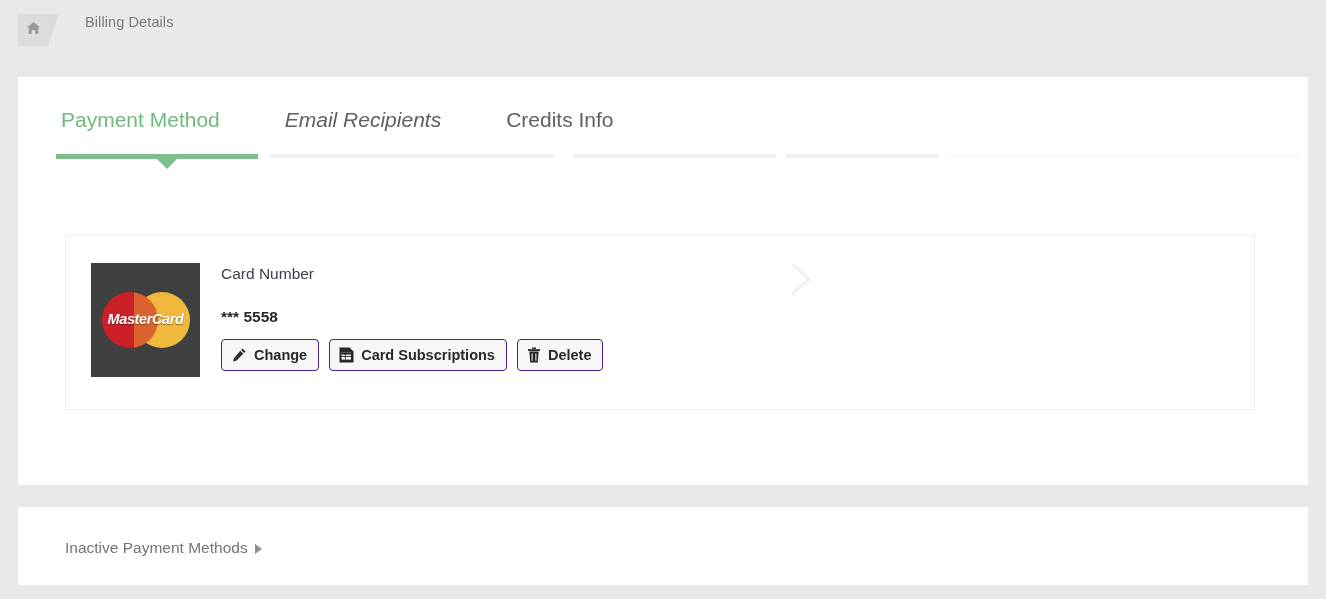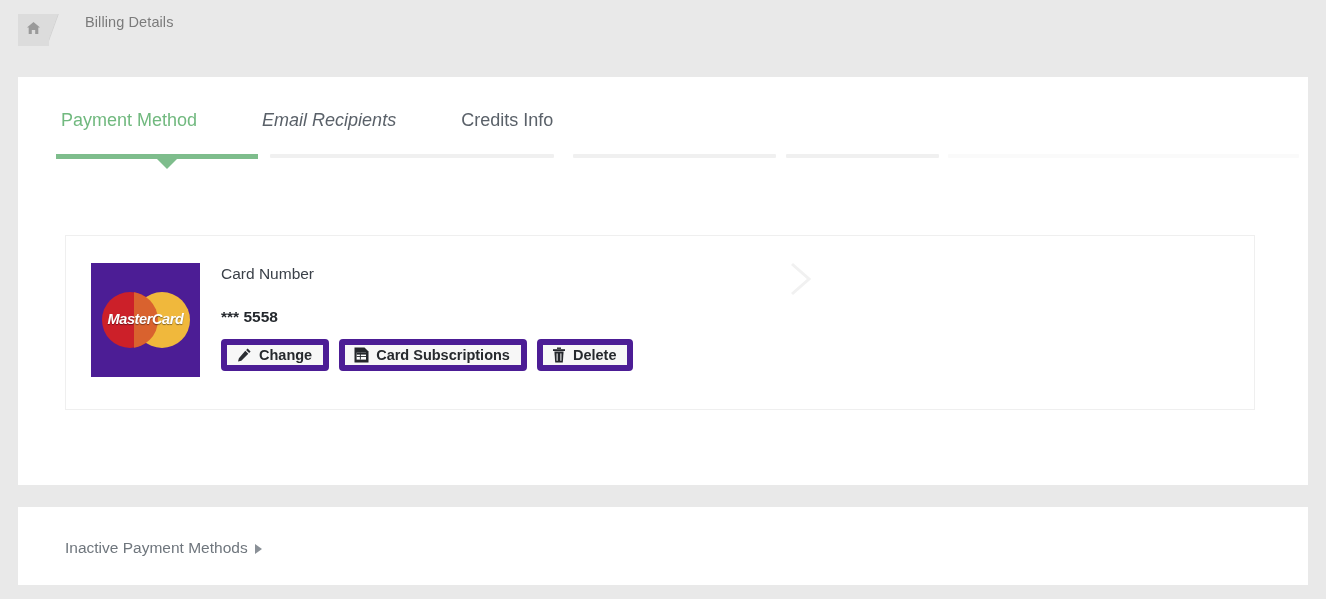--- a/index.html
+++ b/index.html
@@ -93,21 +93,21 @@
     top: 33px;
     right: 9px;
     height: 70px;
   }
   .tab-row {
     display: flex;
     align-items: flex-start;
     height: 44px;
   }
   .tab {
-    font-size: 18px;
+    font-size: 21px;
     color: #5a6169;
     white-space: nowrap;
     cursor: pointer;
     padding: 0;
     line-height: 20px;
   }
   .tab.active {
     color: #71b97f;
     font-weight: normal;
   }
@@ -151,21 +151,21 @@
   .card-inner {
     position: relative;
     height: 100%;
   }
   .brand-logo {
     position: absolute;
     left: 25px;
     top: 27px;
     width: 109px;
     height: 114px;
-    background: #4c1d95;
+    background: #404040;
     display: flex;
     align-items: center;
     justify-content: center;
   }
   .mc-wrap {
     position: relative;
     width: 88px;
     height: 56px;
   }
   .mc-circle {
@@ -257,21 +257,21 @@
     left: 155px;
     top: 103px;
     display: flex;
     gap: 10px;
   }
   .btn {
     display: inline-flex;
     align-items: center;
     gap: 7px;
     background: #f7f7f7;
-    border: 6px solid #4c1d95;
+    border: 1px solid #4c1d95;
     border-radius: 4px;
     padding: 6px 11px 6px 9px;
     font-size: 14.5px;
     color: #26292d;
     font-weight: bold;
     cursor: pointer;
     line-height: 18px;
     white-space: nowrap;
     box-sizing: border-box;
     height: 32px;

